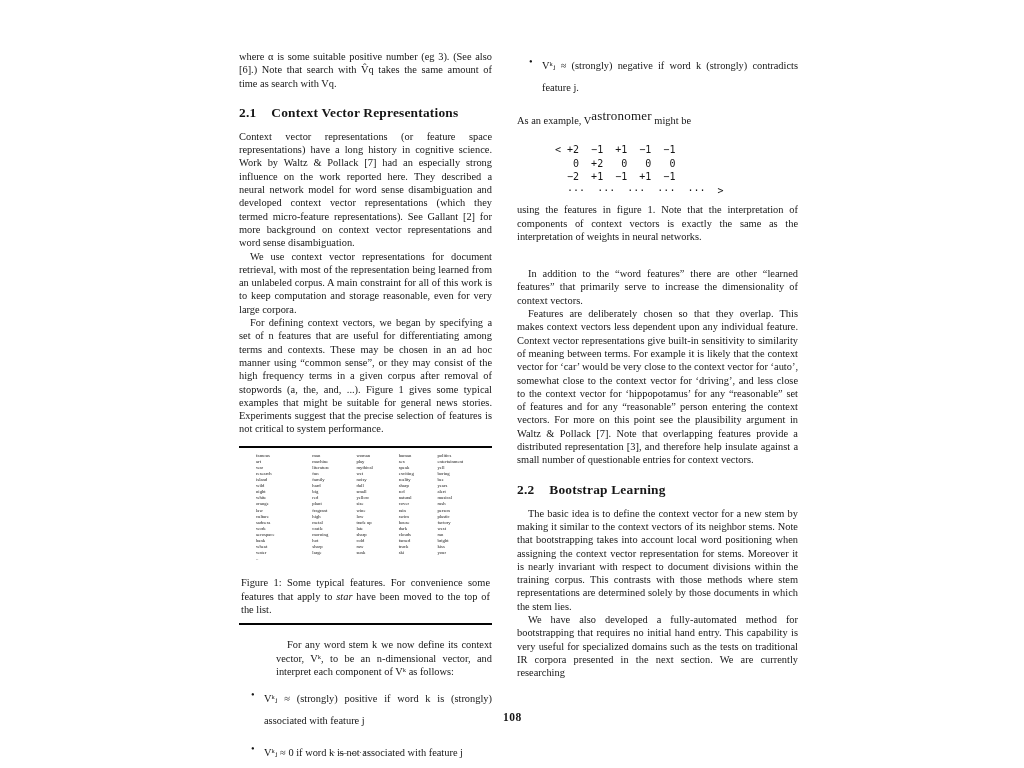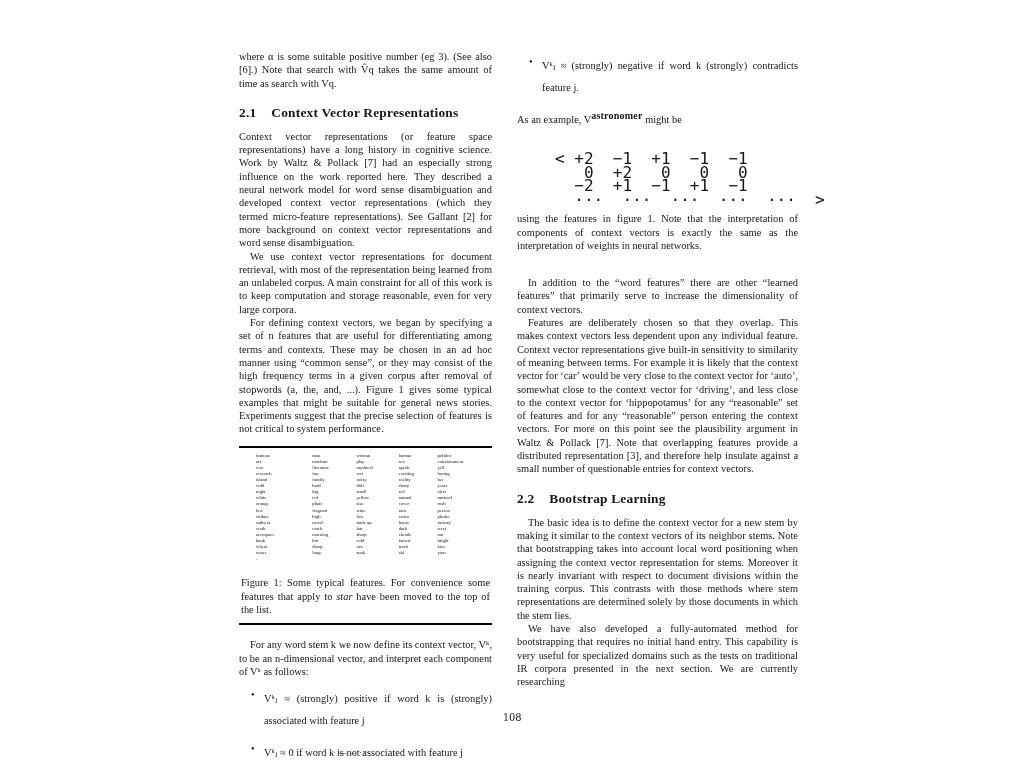--- a/index.html
+++ b/index.html
@@ -20,27 +20,27 @@
   .figure{border-top:2px solid #0a0a0a;border-bottom:2px solid #0a0a0a;margin-top:10px;padding:3px 0 7px 0;}
   .fig-table{display:flex;padding:2px 0 6px 17px;}
   .fig-col{font-size:4.7px;line-height:6.1px;white-space:pre-line;color:#222;text-align:left;}
   .fig-c1{width:64px;} .fig-c2{width:50px;} .fig-c3{width:48px;} .fig-c4{width:44px;} .fig-c5{width:62px;}
   .caption{margin-top:8px;padding:0 2px;}
   .caption .it{font-style:italic;}
   
   .bullet{display:flex;margin:10px 0 0 12px;}
   .bullet .dot{width:13px;font-size:10.4px;line-height:13.3px;}
   .bullet .txt{flex:1;font-size:10.4px;line-height:22px;text-align:justify;}
-  .after-fig{margin-top:13px;}
+  .after-fig{margin-top:13px;margin-left:37px;}
   
-  .matrix{margin:26px 0 6px 38px;font-family:"DejaVu Sans Mono",monospace;font-size:16px;line-height:13.5px;}
+  .matrix{margin:16px 0 6px 38px;font-family:"DejaVu Sans Mono",monospace;font-size:10px;line-height:13.5px;}
   .matrix div{white-space:pre;}
   .ex-line{margin-top:10px;}
-  sup.word{font-size:10px;vertical-align:4px;letter-spacing:.2px;font-weight:bold;}
-  .pnum{position:absolute;left:503px;top:711px;font-size:11.5px;font-weight:normal;letter-spacing:.5px;}
+  sup.word{font-size:13px;vertical-align:4px;letter-spacing:.2px;}
+  .pnum{position:absolute;left:503px;top:711px;font-size:11.5px;font-weight:bold;letter-spacing:.5px;}
   .artifact{position:absolute;left:329px;top:748px;font-size:8px;letter-spacing:1px;color:#111;}
   .gap8{margin-top:24px;}
 </style>
 </head>
 <body>
 
 <div class="scan">
 
   <div class="col col-left">
     <p>where α is some suitable positive number (eg 3). (See also [6].) Note that search with V̂q takes the same amount of time as search with Vq.</p>

